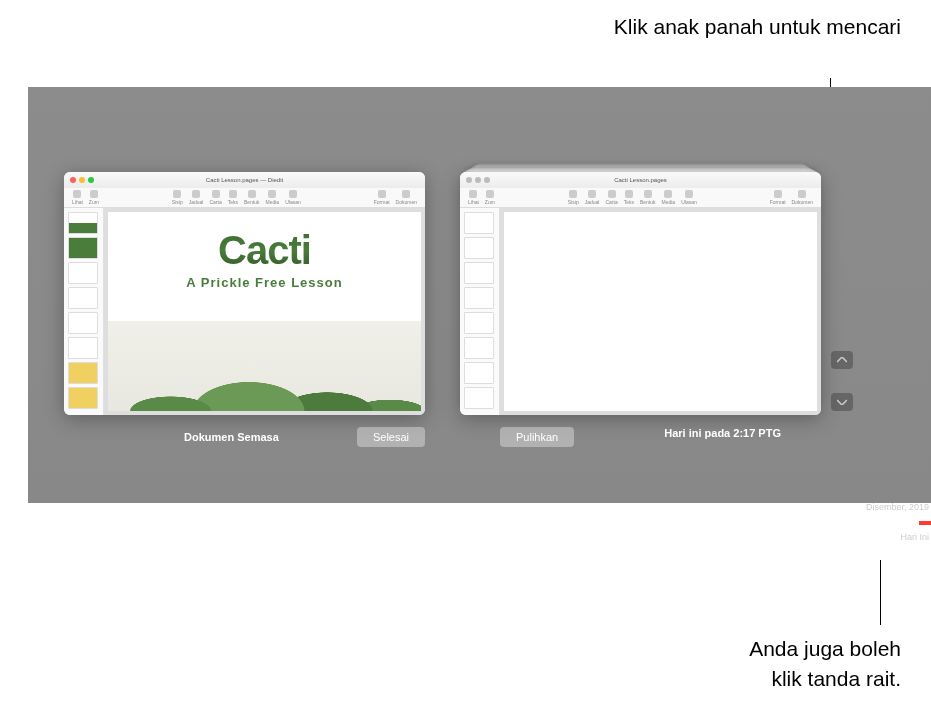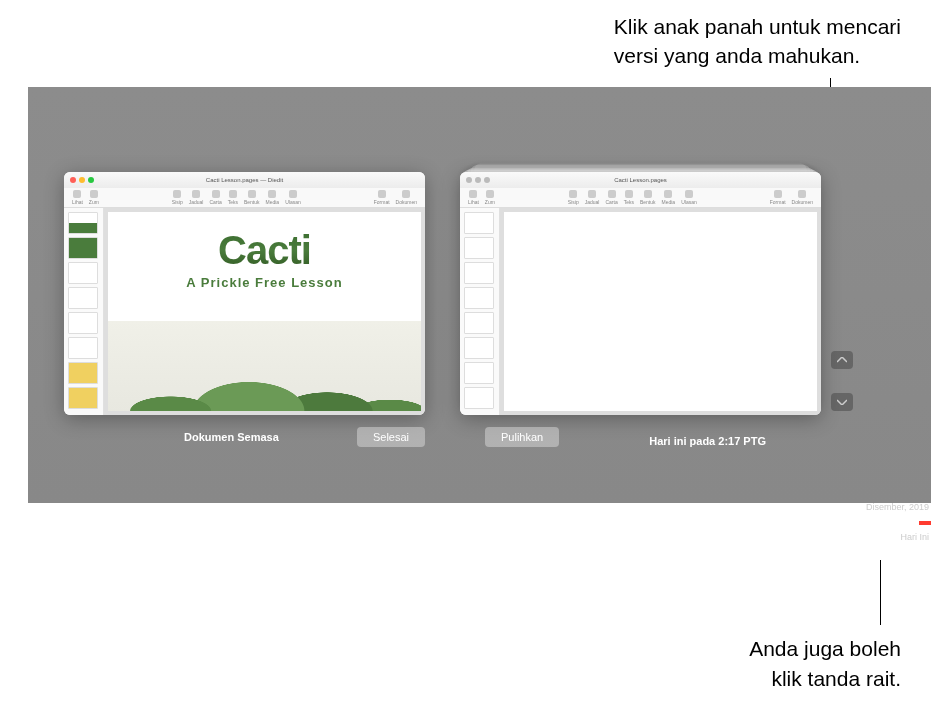--- a/index.html
+++ b/index.html
@@ -122,21 +122,21 @@
     .thumb.cover { background: linear-gradient(#fff 50%, #4a7c3c 50%); }
     .thumb.y { background: #f0d060; }
     .canvas { flex: 1; background: #dedede; display: flex; align-items: flex-start; justify-content: center; padding: 4px; }
     .page { width: 100%; height: 100%; background: #fff; position: relative; overflow: hidden; }
     .page.cacti { display: flex; flex-direction: column; align-items: center; padding-top: 16px; }
     .cacti-title { font-size: 40px; font-weight: 900; background: linear-gradient(#3a6b2e,#4a7c3c,#2e5520); -webkit-background-clip: text; background-clip: text; color: transparent; letter-spacing: -1px; }
     .cacti-sub { font-size: 13px; color: #4a7c3c; font-weight: 700; letter-spacing: 1px; margin-top: 2px; text-transform: none; }
     .cacti-photo { position: absolute; bottom: 0; left: 0; right: 0; height: 90px; background: radial-gradient(ellipse at 20% 100%, #5a8a47 40px, transparent 41px), radial-gradient(ellipse at 45% 100%, #6b9a56 55px, transparent 56px), radial-gradient(ellipse at 70% 100%, #4d7a3d 45px, transparent 46px), radial-gradient(ellipse at 90% 100%, #5a8a47 35px, transparent 36px), linear-gradient(#f0f0e8, #e8e8e0); }
     .labels { position: absolute; top: 340px; font-size: 11px; color: #fff; font-weight: 600; gap: 40px; }
     .label-current { left: 36px; width: 361px; display: flex; align-items: center; justify-content: space-between; }
-    .label-version { left: 433px; width: 361px; display: flex; align-items: flex-end; padding-left: 24px; }
+    .label-version { left: 448px; width: 361px; display: flex; align-items: flex-start; padding-left: 24px; }
     .label-text { padding-left: 120px; }
     .btn {
       padding: 4px 16px;
       background: rgba(255,255,255,.35);
       color: #fff;
       border-radius: 4px;
       font-size: 11px;
       font-weight: 500;
       cursor: pointer;
     }
@@ -167,21 +167,20 @@
     .tick { position: absolute; right: 0; height: 2px; background: rgba(255,255,255,.5); }
     .tick-label { position: absolute; right: 30px; font-size: 9px; color: #ccc; white-space: nowrap; text-align: center; }
     .tick-label.sel { color: #fff; font-weight: 600; }
     .tick.sel { background: #ff3b30; height: 4px; width: 40px; }
   </style>
 </head>
 <body>
 
 <div class="callout-top">
   <div>Klik anak panah untuk mencari</div>
-  <div>versi yang anda mahukan.</div>
 </div>
 <div class="callout-line-top"></div>
 <div class="bracket-top"></div>
 
 <div class="stage">
 
   <div class="stacked" style="top:67px; transform:scale(.92); opacity:.2"></div>
   <div class="stacked" style="top:71px; transform:scale(.94); opacity:.3"></div>
   <div class="stacked" style="top:76px; transform:scale(.96); opacity:.45"></div>
   <div class="stacked" style="top:80px; transform:scale(.98); opacity:.6"></div>

